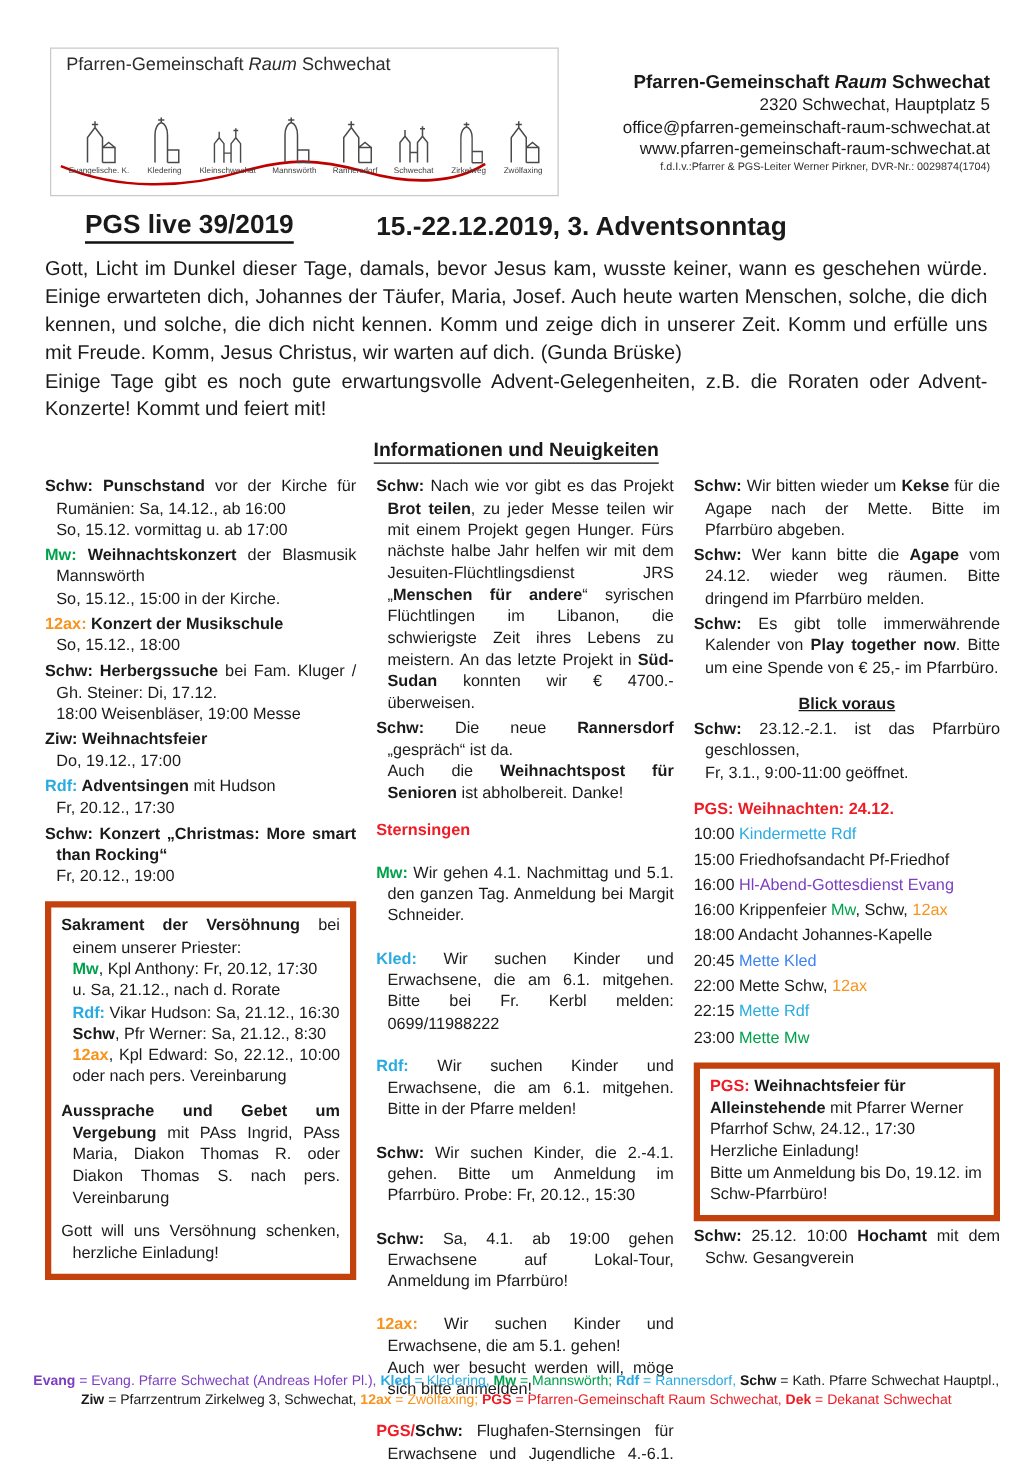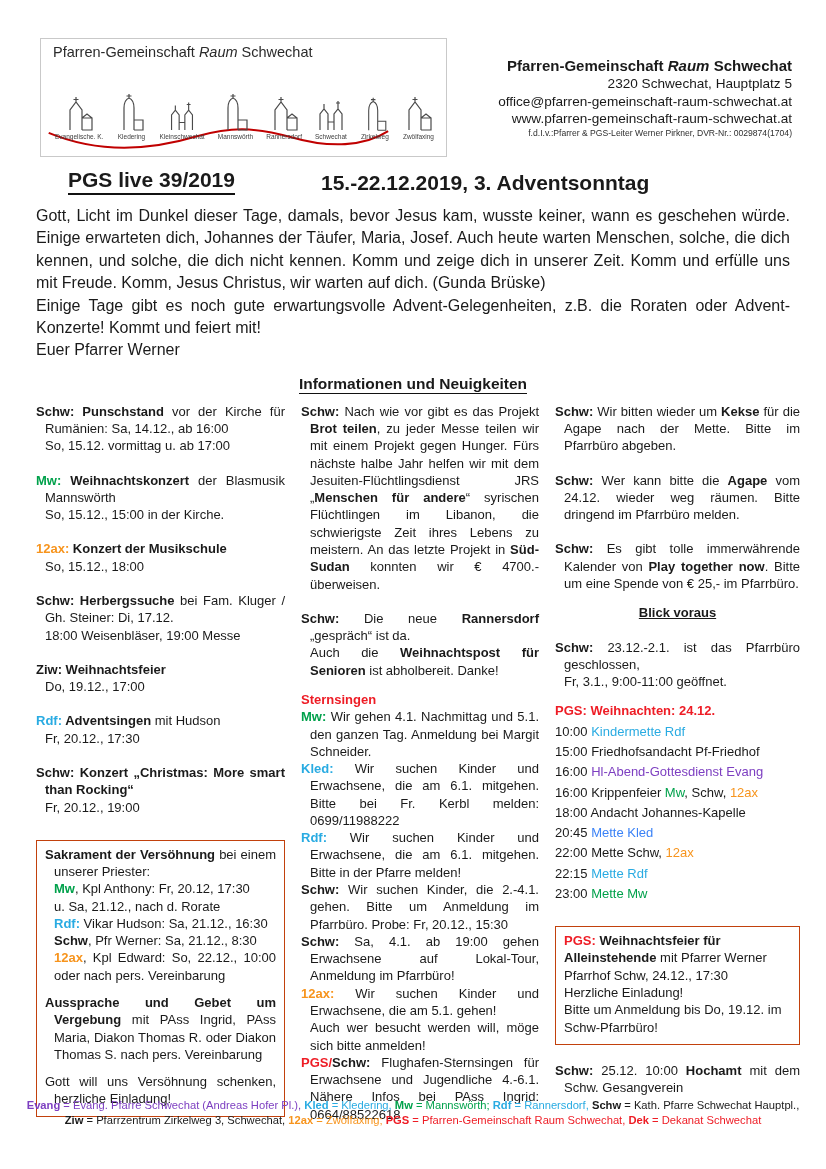--- a/index.html
+++ b/index.html
@@ -16,39 +16,39 @@
   .churches { display:flex; align-items:flex-end; justify-content:space-between; height:78px; margin-top:2px; padding:0 2px; position:relative; z-index:2; }
   .church { display:flex; flex-direction:column; align-items:center; }
   .church svg { display:block; }
   .church .lbl { font-size:6.5px; color:#3c3c3c; white-space:nowrap; margin-top:1px; }
   .wave { position:absolute; left:6px; right:6px; bottom:6px; height:24px; z-index:1; }
   .contact { text-align:right; padding-top:18px; line-height:1.28; }
   .contact .l1 { font-size:15px; font-weight:bold; }
   .contact .l  { font-size:13.6px; }
   .contact .l5 { font-size:8.6px; color:#2e2e2e; margin-top:1px; }
   
-  .title-row { display:flex; align-items:flex-end; padding:0 36px 0 68px; margin-top:11px;gap:20px; }
+  .title-row { display:flex; align-items:center; padding:0 36px 0 68px; margin-top:11px; }
   .title-left { font-size:21px; font-weight:bold; border-bottom:2px solid #111; padding-bottom:1px; }
   .title-right { font-size:21px; font-weight:bold; margin-left:66px; }
   
   .intro { padding:0 36px; margin-top:10px; font-size:16px; line-height:1.4; text-align:justify; }
   .intro .p { margin:0; }
   
   .section-heading { text-align:center; margin-top:13px; font-size:15.5px; font-weight:bold; }
   .section-heading span { border-bottom:1.6px solid #111; padding-bottom:1px; }
   
   .columns { display:grid; grid-template-columns:249px 238px 245px; column-gap:16px; padding:0 26px 0 36px; margin-top:10px; font-size:13px; line-height:1.33; }
   .col { min-width:0; }
-  .item { margin-top:17px; padding-left:9px; text-indent:-9px; text-align:justify; }
+  .item { margin-top:3px; padding-left:9px; text-indent:-9px; text-align:justify; }
   .col > .item:first-child { margin-top:0; }
-  .item.tight { margin-top:0; }
+  .item.tight { margin-top:17px; }
   .item.flat { padding-left:0; text-indent:0; text-align:left; margin-top:3px; }
   .item.gap { margin-top:12px; }
   .item.center { text-align:center; padding-left:0; text-indent:0; }
-  .box { border:1px solid #c2410c; padding:5px 8px 8px; margin-top:24px; }
+  .box { border:5px solid #c2410c; padding:5px 8px 8px; margin-top:12px; }
   .box .item:first-child { margin-top:0; }
   .box .item { margin-top:10px; }
   .box .item.flat { margin-top:0; }
   
   .footer { position:absolute; left:0; right:0; top:1098px; text-align:center; font-size:11.2px; line-height:1.3; padding:0 24px; }
 </style>
 </head>
 <body>
 
 <div class="page">
@@ -120,21 +120,20 @@
   </div>
 
   <div class="title-row">
     <span class="title-left">PGS live 39/2019</span>
     <span class="title-right">15.-22.12.2019, 3. Adventsonntag</span>
   </div>
 
   <div class="intro">
     <p class="p">Gott, Licht im Dunkel dieser Tage, damals, bevor Jesus kam, wusste keiner, wann es geschehen würde. Einige erwarteten dich, Johannes der Täufer, Maria, Josef. Auch heute warten Menschen, solche, die dich kennen, und solche, die dich nicht kennen. Komm und zeige dich in unserer Zeit. Komm und erfülle uns mit Freude. Komm, Jesus Christus, wir warten auf dich. (Gunda Brüske)</p>
     <p class="p">Einige Tage gibt es noch gute erwartungsvolle Advent-Gelegenheiten, z.B. die Roraten oder Advent-Konzerte! Kommt und feiert mit!</p>
-    <p class="p">Euer Pfarrer Werner</p>
   </div>
 
   <div class="section-heading">
     <span>Informationen und Neuigkeiten</span>
   </div>
 
   <div class="columns">
     <div class="col">
         <div class="item"><span style="font-weight: bold;">Schw: Punschstand</span><span> vor der Kirche für Rumänien: Sa, 14.12., ab 16:00</span><br><span>So, 15.12. vormittag u. ab 17:00</span></div>
         <div class="item"><span style="font-weight: bold; color: rgb(0, 161, 75);">Mw:</span><span style="font-weight: bold;"> Weihnachtskonzert</span><span> der Blasmusik Mannswörth</span><br><span>So, 15.12., 15:00 in der Kirche.</span></div>

